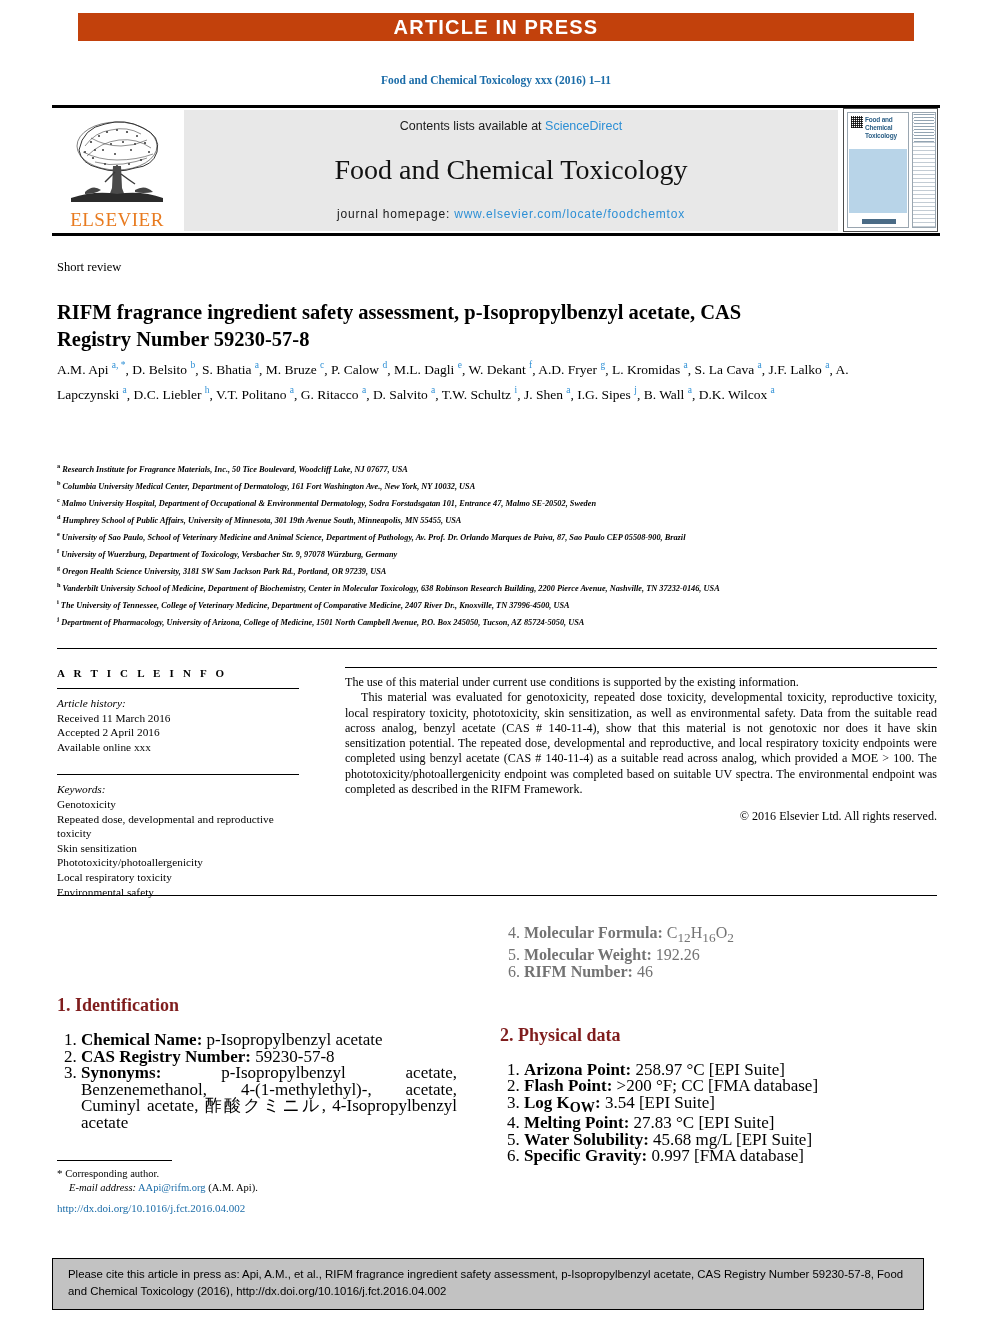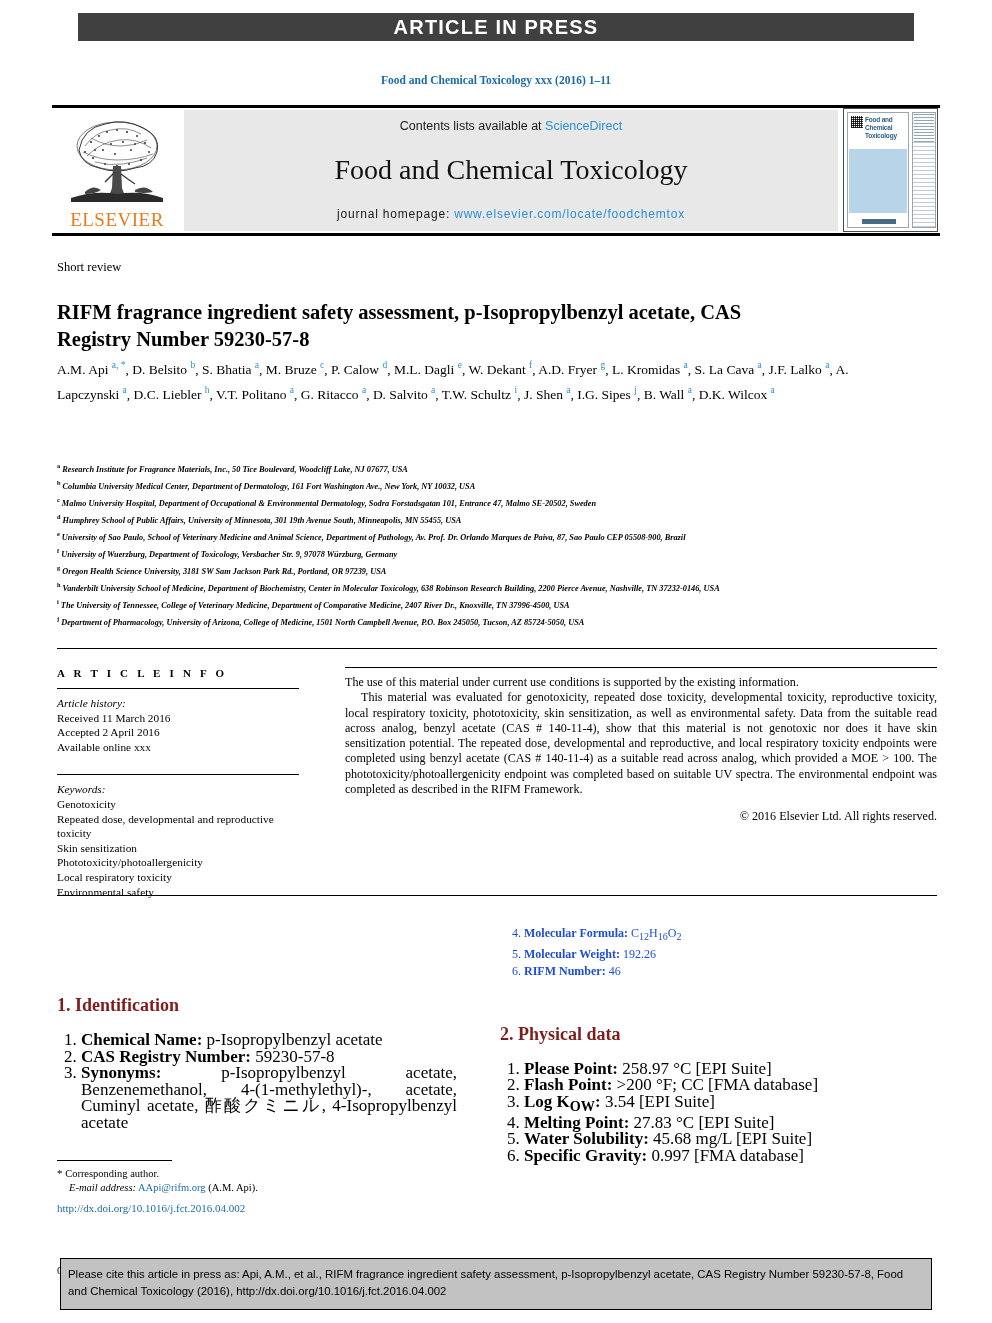--- a/index.html
+++ b/index.html
@@ -12,21 +12,21 @@
     color: #000000;
     position: relative;
     overflow: hidden;
   }
 
   
   .press-banner {
     position: absolute;
     left: 78px; top: 13px;
     width: 836px; height: 28px;
-    background: #404040;
+    background: #c2410c;
     display: flex; align-items: center; justify-content: center;
   }
   .press-banner-text {
     font-family: "Liberation Sans", sans-serif;
     font-weight: bold;
     font-size: 20px;
     letter-spacing: 1.2px;
     color: #ffffff;
   }
 
@@ -217,21 +217,21 @@
   ol.numlist {
     margin: 0 0 0 4px; padding-left: 20px;
     font-family: Liberation Serif, serif;
     font-size: 17px; line-height: 16.5px; color: #000;
   }
   ol.numlist li { margin-bottom: 0px; text-align: justify; }
   ol.numlist li b { font-weight: bold; }
   ol.plainlist {
     margin: 0 0 0 4px; padding-left: 20px;
     font-family: "Liberation Serif", serif;
-    font-size: 12px; line-height: 16.8px; color: #1d4ed8;
+    font-size: 16px; line-height: 16.8px; color: #737373;
   }
   .spacer-44 { height: 44px; }
 
   
   .footnote-rule {
     position: absolute; left: 57px; top: 1160px; width: 115px; height: 1px; background: #000;
   }
   .footnote {
     position: absolute; left: 57px; top: 1166px; width: 400px;
     font-family: "Liberation Serif", serif;
@@ -247,25 +247,25 @@
     font-size: 11px; color: #1b6ca8;
   }
   .issn-line {
     position: absolute; left: 57px; top: 1216px;
     font-family: "Liberation Serif", serif;
     font-size: 11px; color: #000; margin-top: 48px;
   }
 
   
   .cite-box {
-    position: absolute; left: 60px; top: 1258px;
+    position: absolute; left: 52px; top: 1258px;
     width: 872px; height: 52px;
     background: #c2c2c2;
     border: 1px solid #000;
-    padding: 7px 10px 0 7px;
+    padding: 7px 10px 0 15px;
     font-family: "Liberation Sans", sans-serif;
     font-size: 11.4px; line-height: 16.5px; color: #000;
   }
 </style>
 </head>
 <body>
 
 <div class="press-banner">
   <span class="press-banner-text">ARTICLE IN PRESS</span>
 </div>
@@ -412,21 +412,21 @@
   <ol class="plainlist" start="4">
     <li><b>Molecular Formula:</b><span> C<sub>12</sub>H<sub>16</sub>O<sub>2</sub></span></li>
     <li><b>Molecular Weight:</b><span> 192.26</span></li>
     <li><b>RIFM Number:</b><span> 46</span></li>
   </ol>
 
   <div class="spacer-44"></div>
 
   <div class="num-head">2.  Physical data</div>
   <ol class="numlist">
-    <li><b>Please Point:</b><span> 258.97 °C [EPI Suite]</span></li>
+    <li><b>Arizona Point:</b><span> 258.97 °C [EPI Suite]</span></li>
     <li><b>Flash Point:</b><span> &gt;200 °F; CC [FMA database]</span></li>
     <li><b>Log K<sub>OW</sub>:</b><span> 3.54 [EPI Suite]</span></li>
     <li><b>Melting Point:</b><span> 27.83 °C [EPI Suite]</span></li>
     <li><b>Water Solubility:</b><span> 45.68 mg/L [EPI Suite]</span></li>
     <li><b>Specific Gravity:</b><span> 0.997 [FMA database]</span></li>
   </ol>
 </div>
 
 <div class="footnote-rule"></div>
 <div class="footnote">

